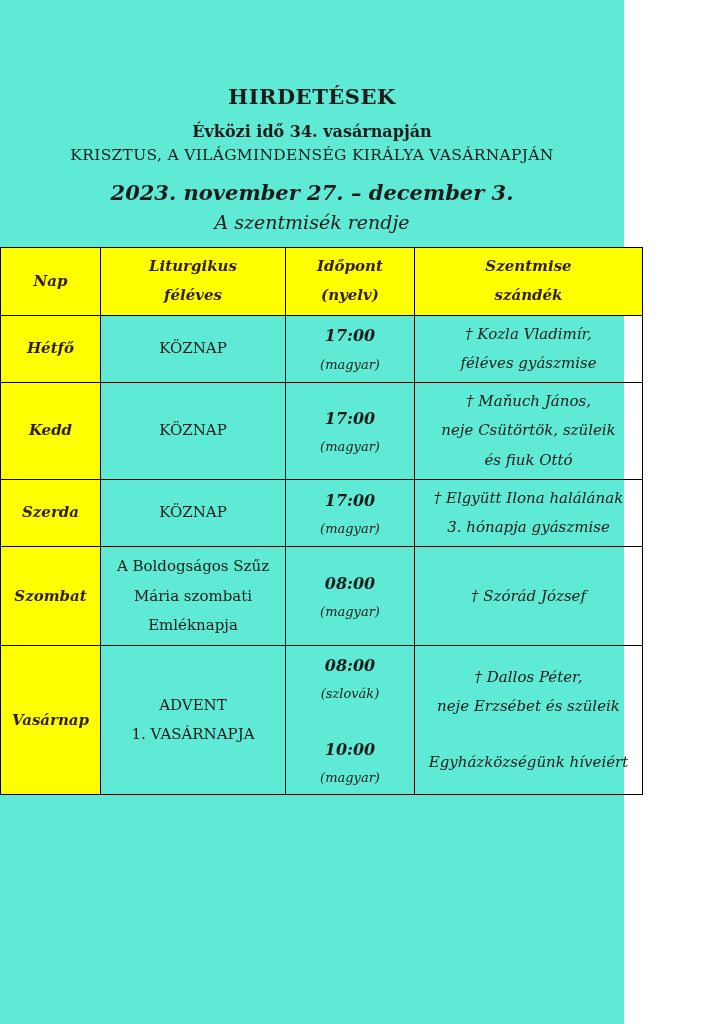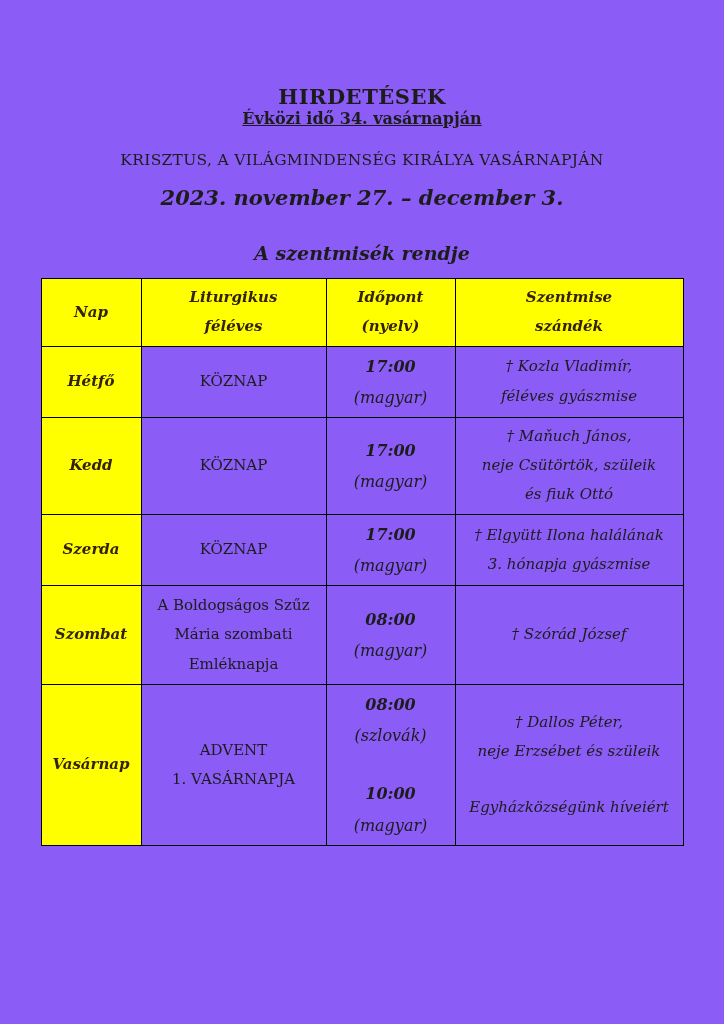--- a/index.html
+++ b/index.html
@@ -10,50 +10,50 @@
   }
   *{margin:0;padding:0;box-sizing:border-box;}
   html,body{background:#ffffff;}
   body{
     width:724px;height:1024px;
     font-family:"DejaVu Serif", serif;
     color:var(--text);
     overflow:hidden;
   }
   .page{
-    width:724px;height:1024px;
+    width:624px;height:1024px;
     padding-top:84px;
     text-align:center;
-    background:#8b5cf6;
+    background:#5eead4;
   }
   .title{
     font-size:21px;
     font-weight:bold;
     letter-spacing:0.5px;
   }
   .subtitle1{
-    font-size:16px;
-    font-weight:bold;
-    text-decoration:underline;
+    margin-top:13px;
+    font-size:16px;
+    font-weight:bold;
   }
   .subtitle2{
-    margin-top:23px;
+    margin-top:5px;
     font-size:15.5px;
     letter-spacing:0.3px;
   }
   .date-range{
     margin-top:16px;
     font-size:21px;
     font-weight:bold;
     font-style:italic;
   }
   .table-title{
-    margin-top:32px;
+    margin-top:6px;
     font-size:19px;
-    font-weight:bold;
+    font-weight:normal;
     font-style:italic;
   }
   table.schedule{
     width:642px;
     margin:14px auto 8px auto;
     border-collapse:collapse;
     table-layout:fixed;
   }
   table.schedule th, table.schedule td{
     border:1px solid var(--border);
@@ -86,21 +86,21 @@
     font-style:normal;
     font-size:15px;
   }
   td.time-cell .time{
     font-weight:bold;
     font-style:italic;
     font-size:16px;
   }
   td.time-cell .lang{
     font-style:italic;
-    font-size:16px;
+    font-size:13px;
   }
   td.int-cell{
     font-style:italic;
     font-size:16px;
   }
   .group + .group{
     margin-top:27px;
   }
   tr.r-short  td{height:62px;}
   tr.r-tall   td{height:92px;}

